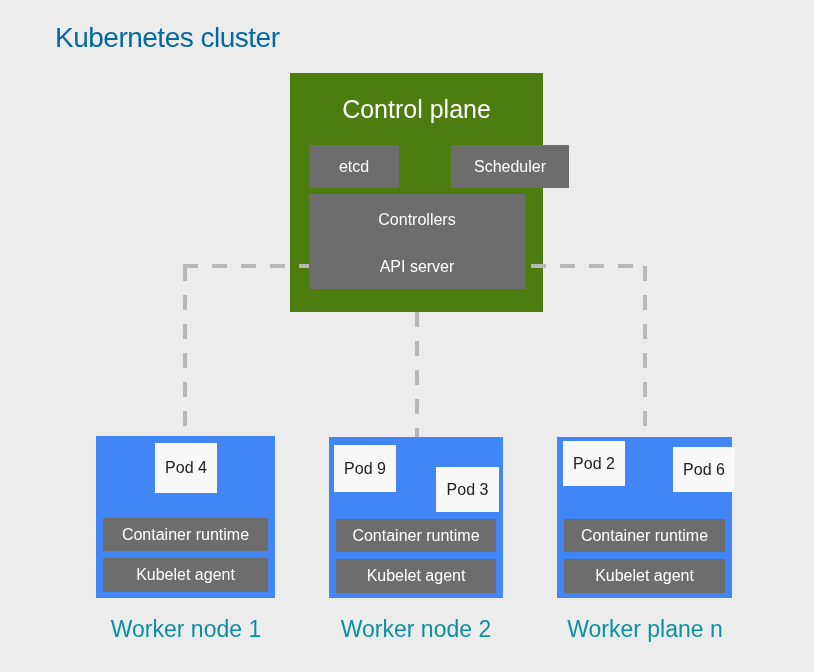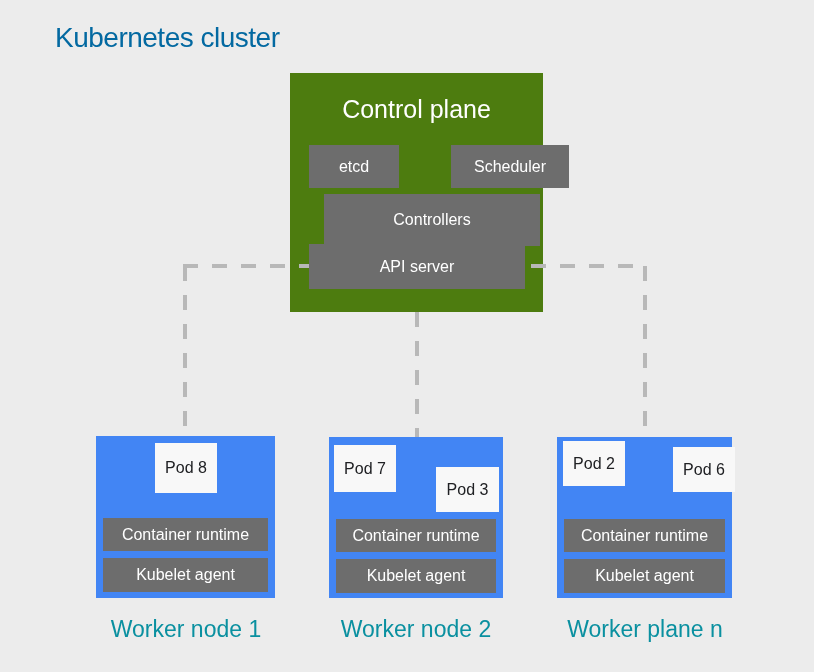--- a/index.html
+++ b/index.html
@@ -63,21 +63,21 @@
     color: #ffffff;
     font-size: 16px;
     display: flex;
     align-items: center;
     justify-content: center;
     white-space: nowrap;
     z-index: 2;
   }
   .bar-etcd        { left: 19px;  top: 72px;  width: 90px;  height: 43px; }
   .bar-scheduler   { left: 117px; top: 72px;  width: 118px; height: 43px; margin-left: 44px; }
-  .bar-controllers { left: 34px;  top: 121px; width: 216px; height: 52px; }
+  .bar-controllers { left: 19px;  top: 121px; width: 216px; height: 52px; }
   .bar-api         { left: 19px;  top: 171px; width: 216px; height: 45px; }
   
   .worker {
     position: absolute;
     background: #4285f4;
     z-index: 2;
   }
   .worker-1 { left: 96px;  top: 436px; width: 179px; height: 162px; }
   .worker-2 { left: 329px; top: 437px; width: 174px; height: 161px; }
   .worker-3 { left: 557px; top: 437px; width: 175px; height: 161px; }
@@ -120,27 +120,27 @@
 
   <div class="control-plane">
     <div class="cp-title">Control plane</div>
     <div class="gray-bar bar-etcd">etcd</div>
     <div class="gray-bar bar-scheduler">Scheduler</div>
     <div class="gray-bar bar-controllers">Controllers</div>
     <div class="gray-bar bar-api">API server</div>
   </div>
 
   <div class="worker worker-1">
-    <div class="pod" style="left:59px; top:7px; width:62px; height:50px;">Pod 8</div>
+    <div class="pod" style="left:59px; top:7px; width:62px; height:50px;">Pod 4</div>
     <div class="gray-bar runtime">Container runtime</div>
     <div class="gray-bar kubelet">Kubelet agent</div>
   </div>
 
   <div class="worker worker-2">
-    <div class="pod" style="left:5px; top:8px; width:62px; height:47px;">Pod 7</div>
+    <div class="pod" style="left:5px; top:8px; width:62px; height:47px;">Pod 9</div>
     <div class="pod" style="left:107px; top:10px; width:63px; height:45px;margin-top:20px;">Pod 3</div>
     <div class="gray-bar runtime">Container runtime</div>
     <div class="gray-bar kubelet">Kubelet agent</div>
   </div>
 
   <div class="worker worker-3">
     <div class="pod" style="left:6px; top:4px; width:62px; height:45px;">Pod 2</div>
     <div class="pod" style="left:108px; top:10px; width:62px; height:45px;margin-left:8px;">Pod 6</div>
     <div class="gray-bar runtime">Container runtime</div>
     <div class="gray-bar kubelet">Kubelet agent</div>

